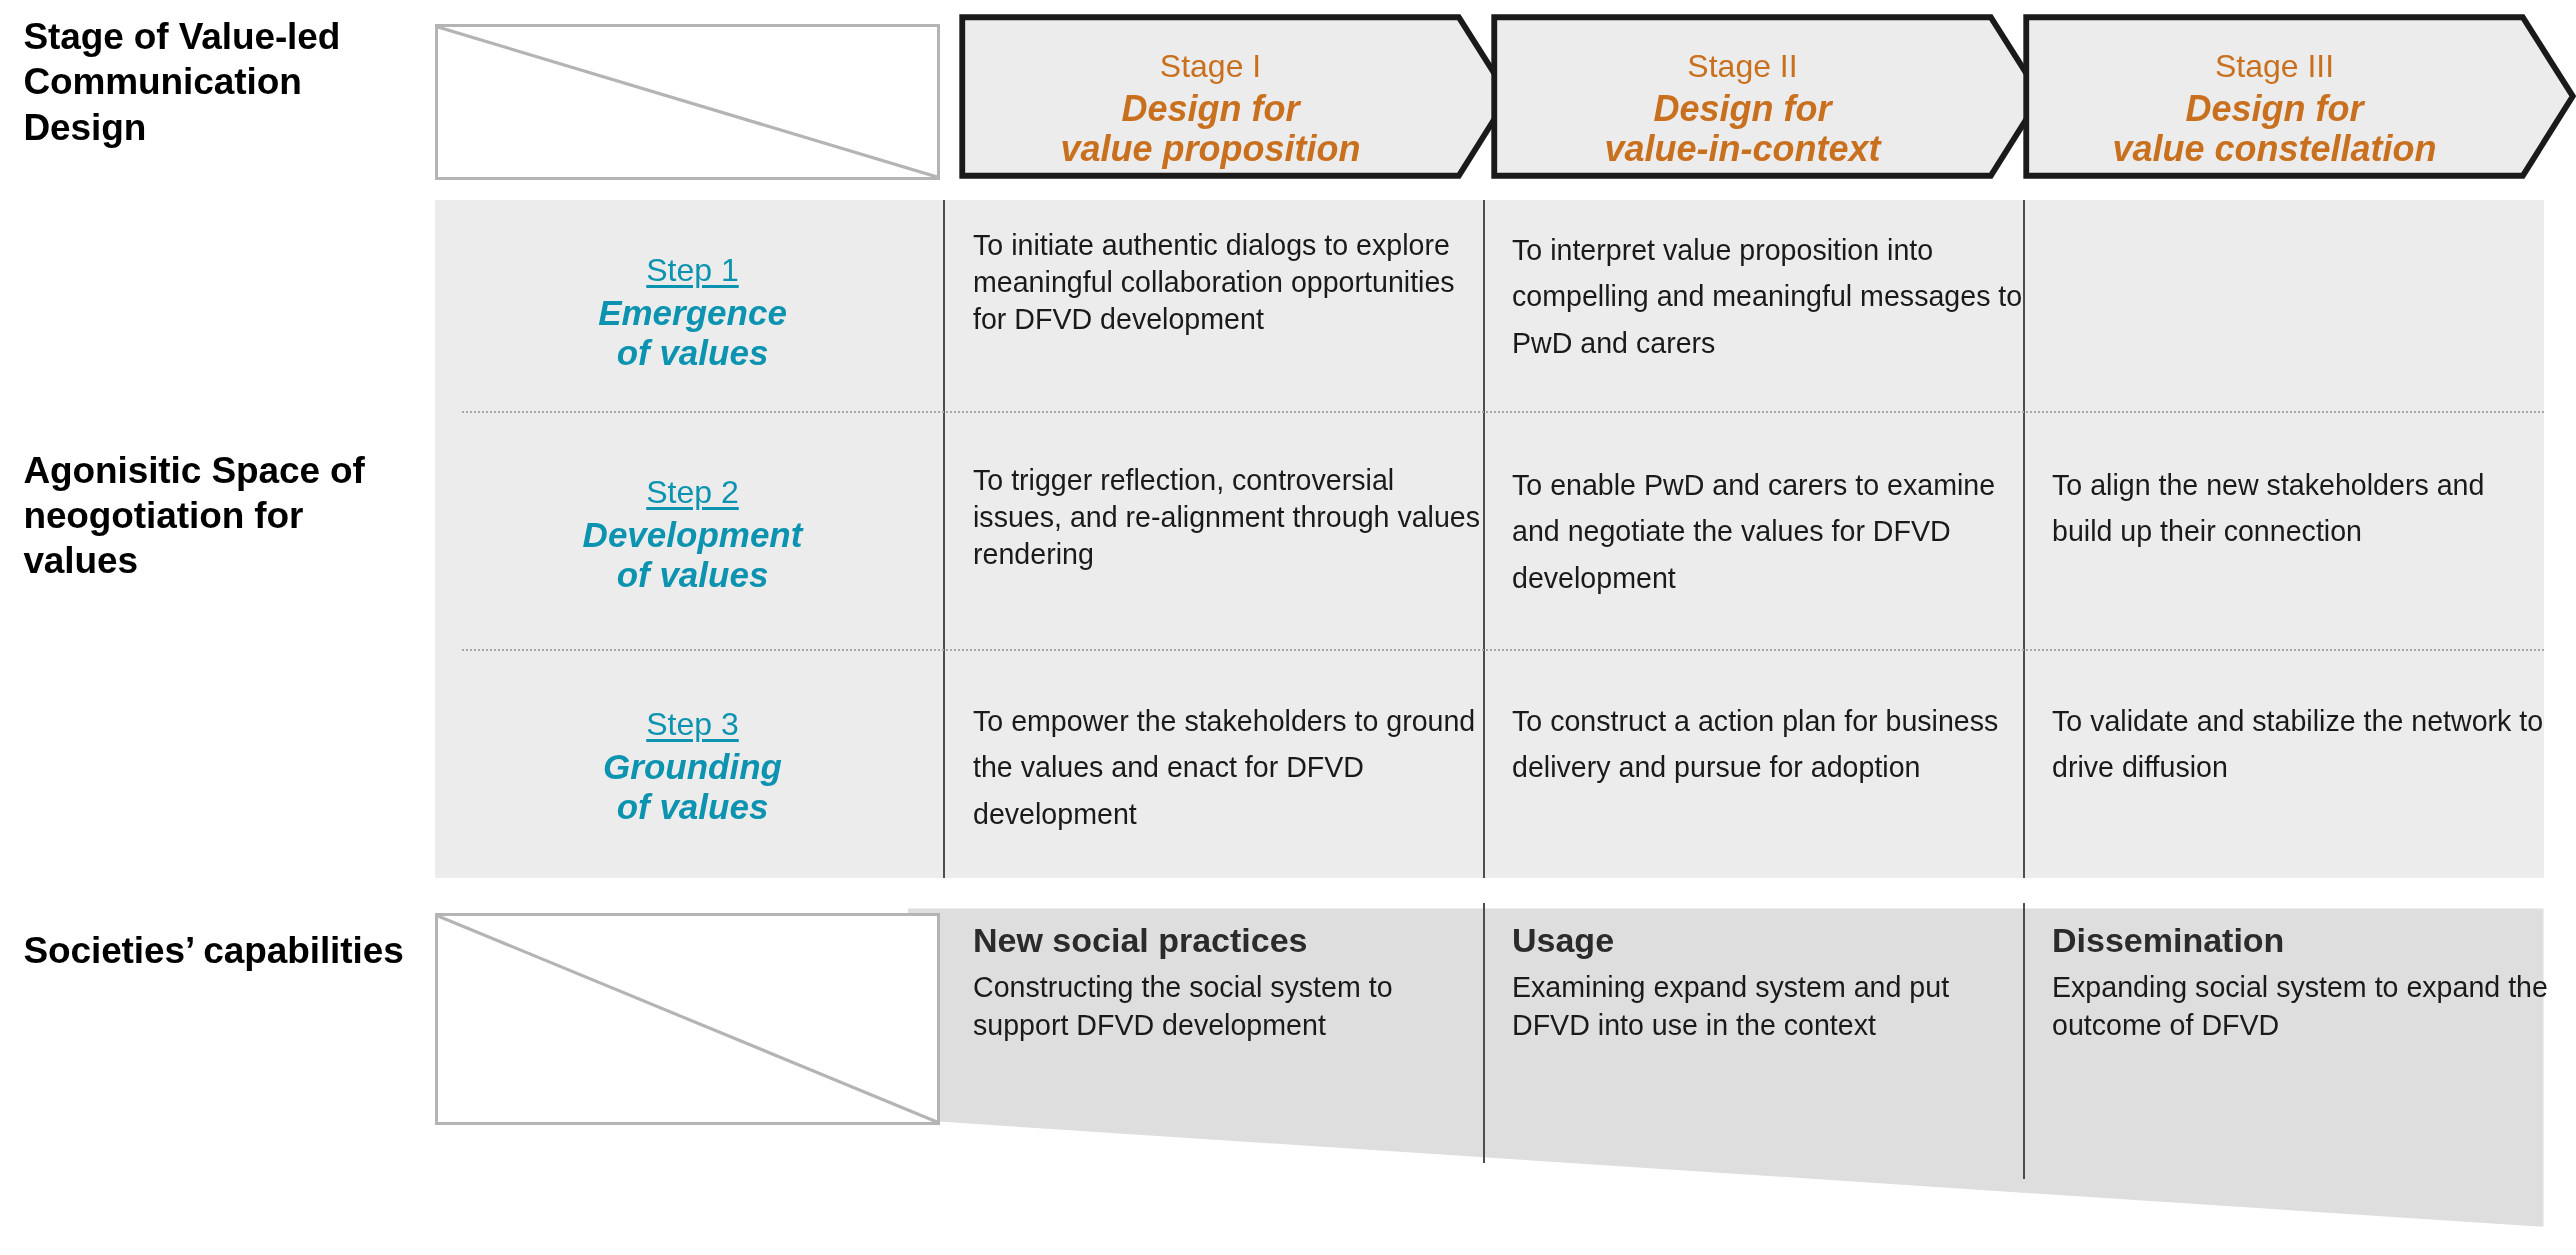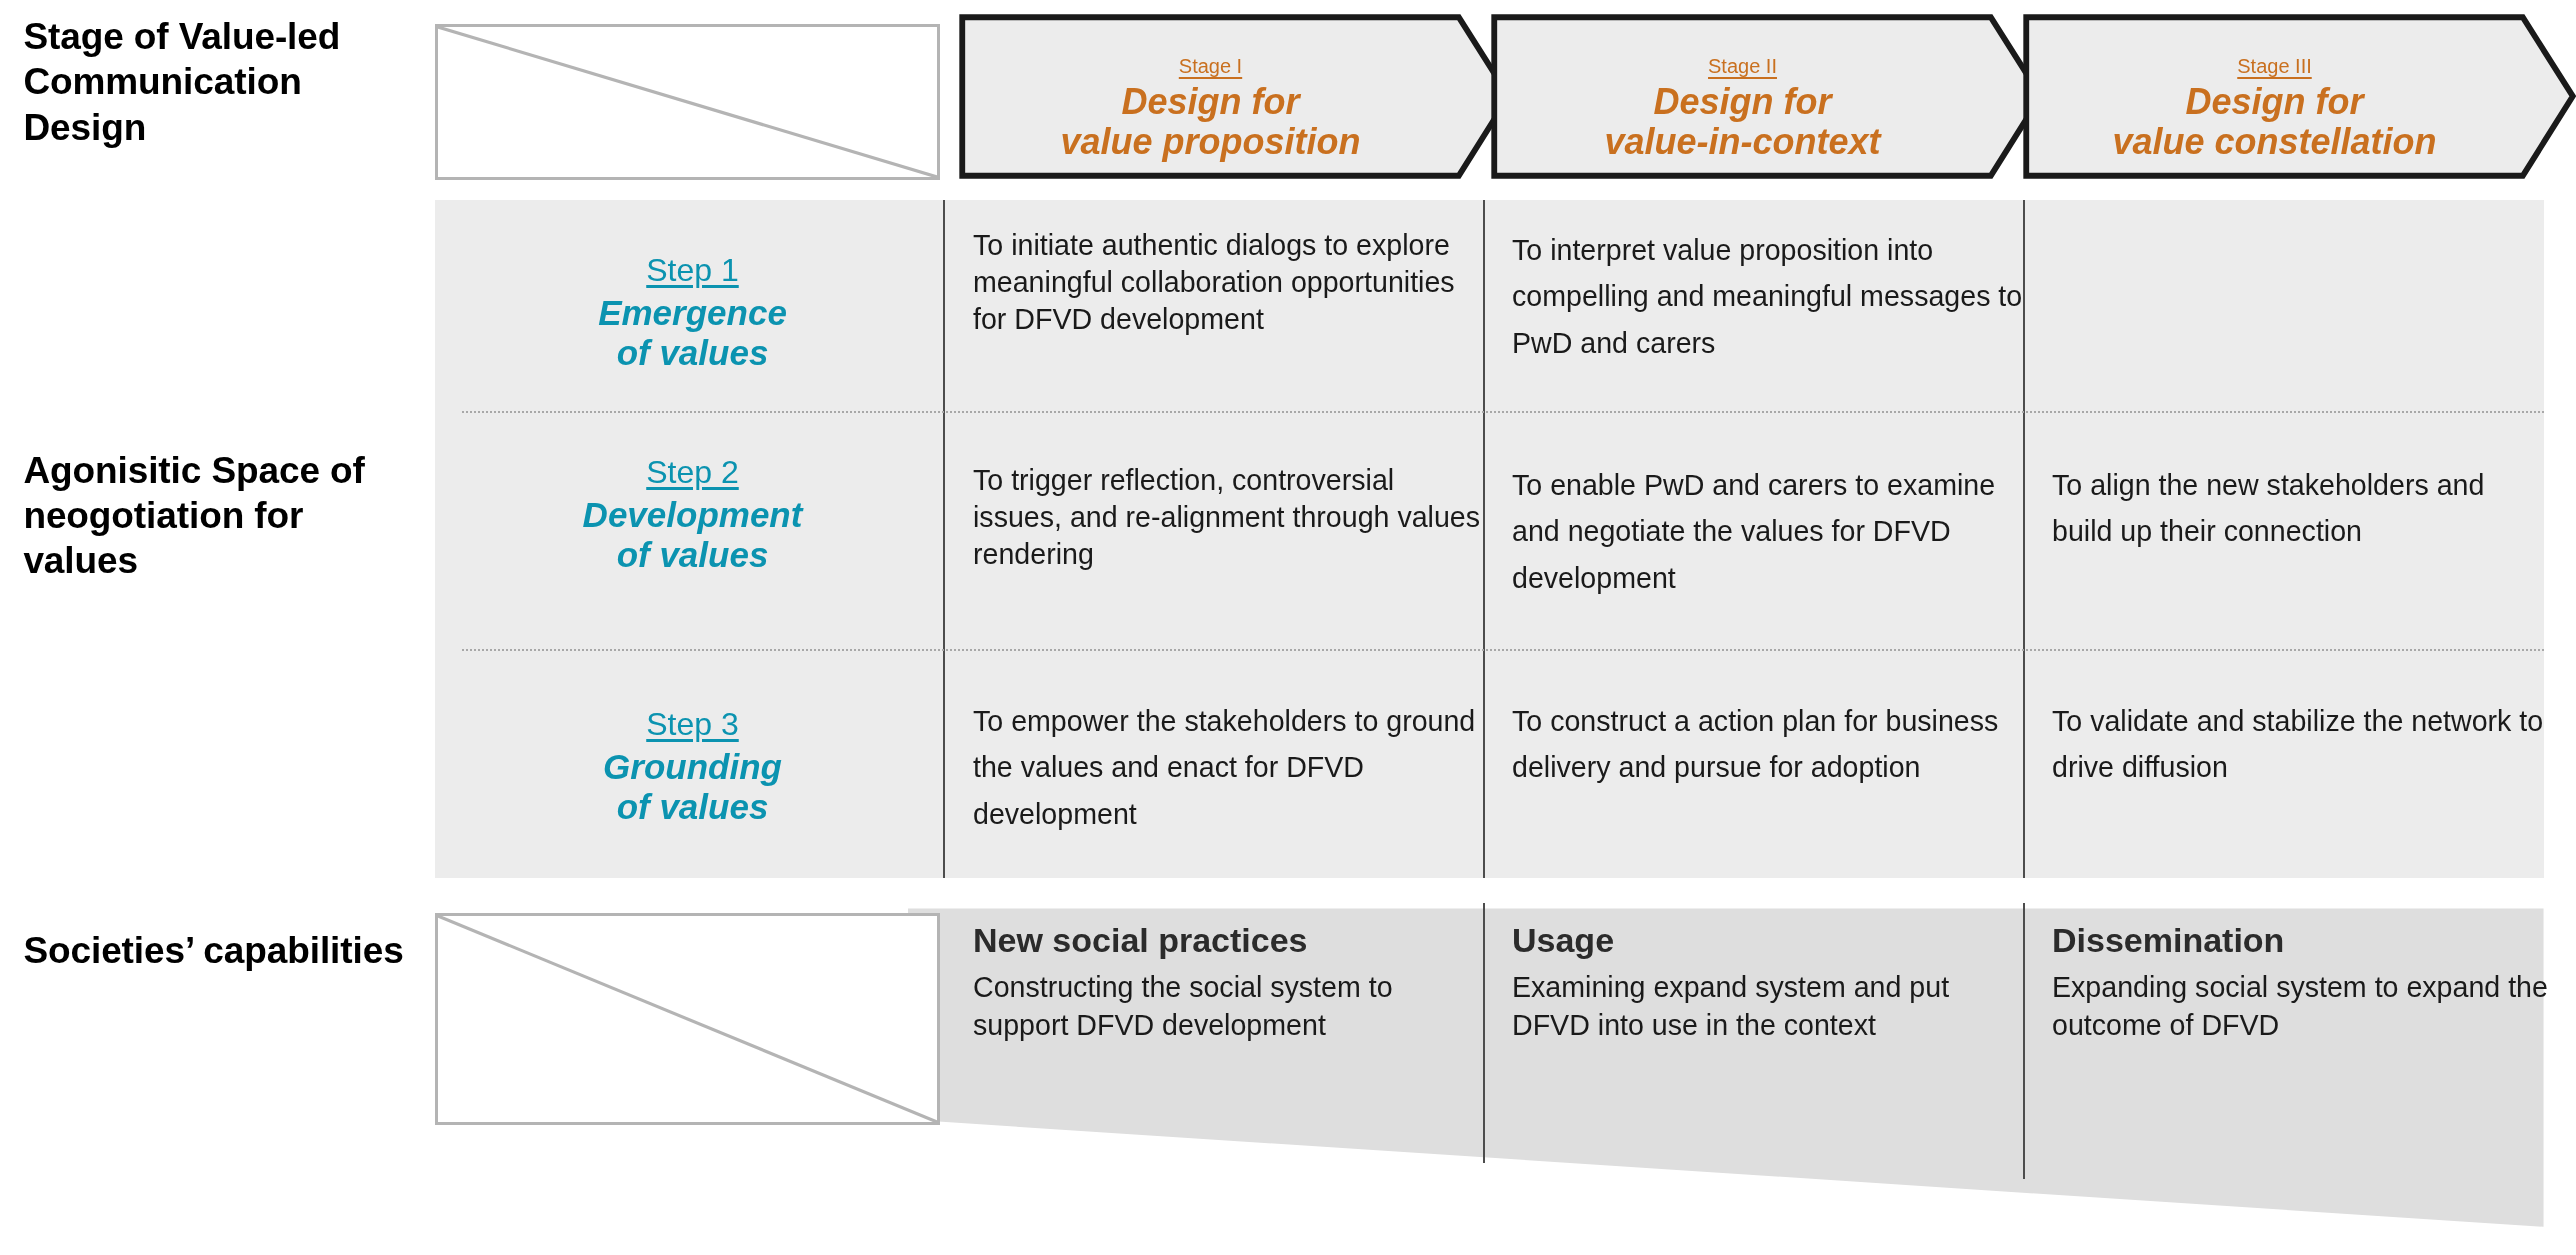--- a/index.html
+++ b/index.html
@@ -54,23 +54,22 @@
     height:165px;
     display:flex;
     flex-direction:column;
     align-items:center;
     justify-content:center;
     color:#c9701f;
     text-align:center;
     pointer-events:none;
   }
   .arrow .a-stage{
-    font-size:20px;
+    font-size:32px;
     font-weight:normal;
-    text-decoration:underline;
     text-underline-offset:3.9px;
     line-height:1.18;
     margin-bottom:2.6px;
     margin-top:24px;
   }
   .arrow .a-sub{
     font-size:36px;
     font-weight:bold;
     font-style:italic;
     line-height:1.12;
@@ -128,21 +127,21 @@
     line-height:1.2;
     margin-bottom:3.9px;
   }
   .stepcell .s-name{
     font-size:35px;
     font-weight:bold;
     font-style:italic;
     line-height:1.12;
   }
   #step-1{ top:214px; height:195px; }
-  #step-2{ top:416px; height:195px; }
+  #step-2{ top:436px; height:195px; }
   #step-3{ top:668px; height:195px; }
 
   
   .cell{
     position:absolute;
     color:#1a1a1a;
     font-size:28.6px;
     line-height:1.30;
   }
   .cell.loose{ line-height:1.62; }

